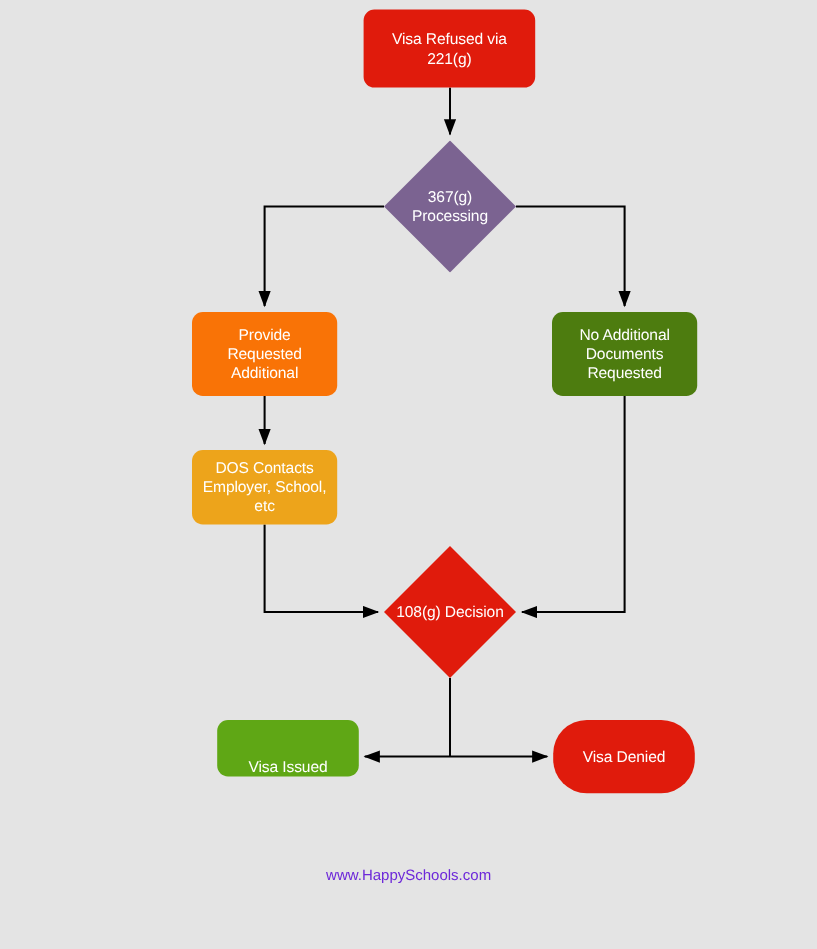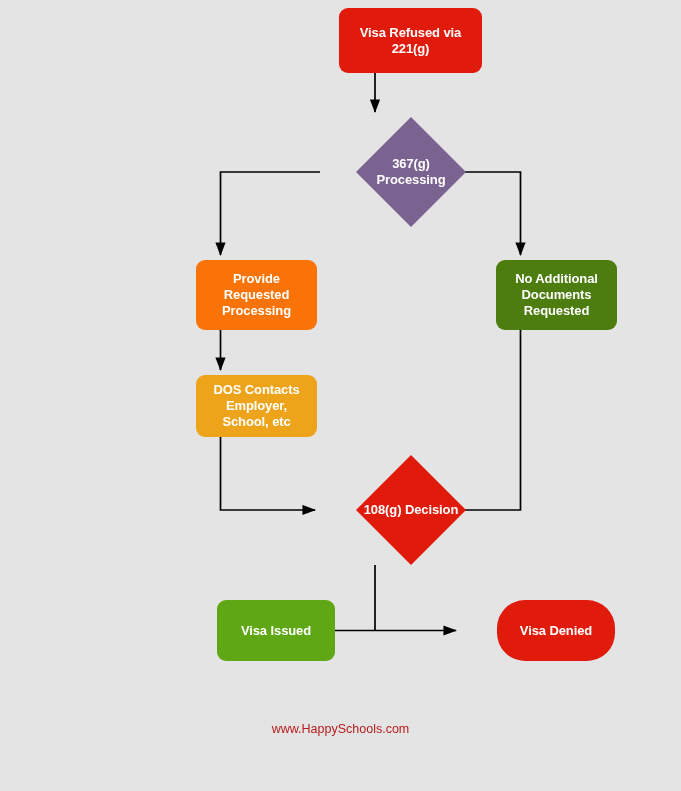--- a/index.html
+++ b/index.html
@@ -26,26 +26,25 @@
     height: 791px;
     pointer-events: none;
   }
   .node {
     position: absolute;
     display: flex;
     align-items: center;
     justify-content: center;
     text-align: center;
     color: #ffffff;
-    font-weight: bold;
+    font-weight: normal;
     font-size: 13px;
     line-height: 1.22;
     letter-spacing: -0.1px;
     box-sizing: border-box;
-    margin-left: 36px;
   }
   .node.box {
     border-radius: 9px;
   }
   .node.diamond-wrap {
     background: transparent;
   }
   .diamond-shape {
     position: absolute;
     left: 0;
@@ -63,21 +62,21 @@
   .box-label {
     width: 100%;
     padding: 0 8px;
     box-sizing: border-box;
   }
   #footer-text {
     position: absolute;
     left: 0;
     width: 681px;
     text-align: center;
-    color: #b91c1c;
+    color: #6d28d9;
     font-size: 12.5px;
     font-family: "Liberation Sans", sans-serif;
   }
 </style>
 </head>
 <body>
 
 <div id="flow-root">
 
   <svg class="edges" viewBox="0 0 681 791" xmlns="http://www.w3.org/2000/svg">
@@ -109,39 +108,39 @@
   </div>
 
   <div class="node diamond-wrap" style="left:320px; top:117px; width:110px; height:110px;">
     <svg class="diamond-shape" viewBox="0 0 110 110" xmlns="http://www.w3.org/2000/svg">
       <polygon points="55,0 110,55 55,110 0,55" fill="#7b6391"></polygon>
     </svg>
     <span class="diamond-label">367(g) Processing</span>
   </div>
 
   <div class="node box" style="left:160px; top:260px; width:121px; height:70px; background:#f97306;">
-    <span class="box-label">Provide Requested Processing</span>
+    <span class="box-label">Provide Requested Additional</span>
   </div>
 
   <div class="node box" style="left:460px; top:260px; width:121px; height:70px; background:#4d7c0f;">
     <span class="box-label">No Additional Documents Requested</span>
   </div>
 
   <div class="node box" style="left:160px; top:375px; width:121px; height:62px; background:#eda41b;justify-content:flex-end;">
     <span class="box-label">DOS Contacts Employer, School, etc</span>
   </div>
 
   <div class="node diamond-wrap" style="left:320px; top:455px; width:110px; height:110px;">
     <svg class="diamond-shape" viewBox="0 0 110 110" xmlns="http://www.w3.org/2000/svg">
       <polygon points="55,0 110,55 55,110 0,55" fill="#e01b0c"></polygon>
     </svg>
     <span class="diamond-label">108(g) Decision</span>
   </div>
 
-  <div class="node box" style="left:181px; top:600px; width:118px; height:61px; background:#5fa715;">
+  <div class="node box" style="left:181px; top:600px; width:118px; height:47px; background:#5fa715;align-items:flex-end;">
     <span class="box-label">Visa Issued</span>
   </div>
 
   <div class="node box" style="left:461px; top:600px; width:118px; height:61px; background:#e01b0c;border-radius:28px;">
     <span class="box-label">Visa Denied</span>
   </div>
 
   <div id="footer-text" style="top:722px;">www.HappySchools.com</div>
 
 </div>

